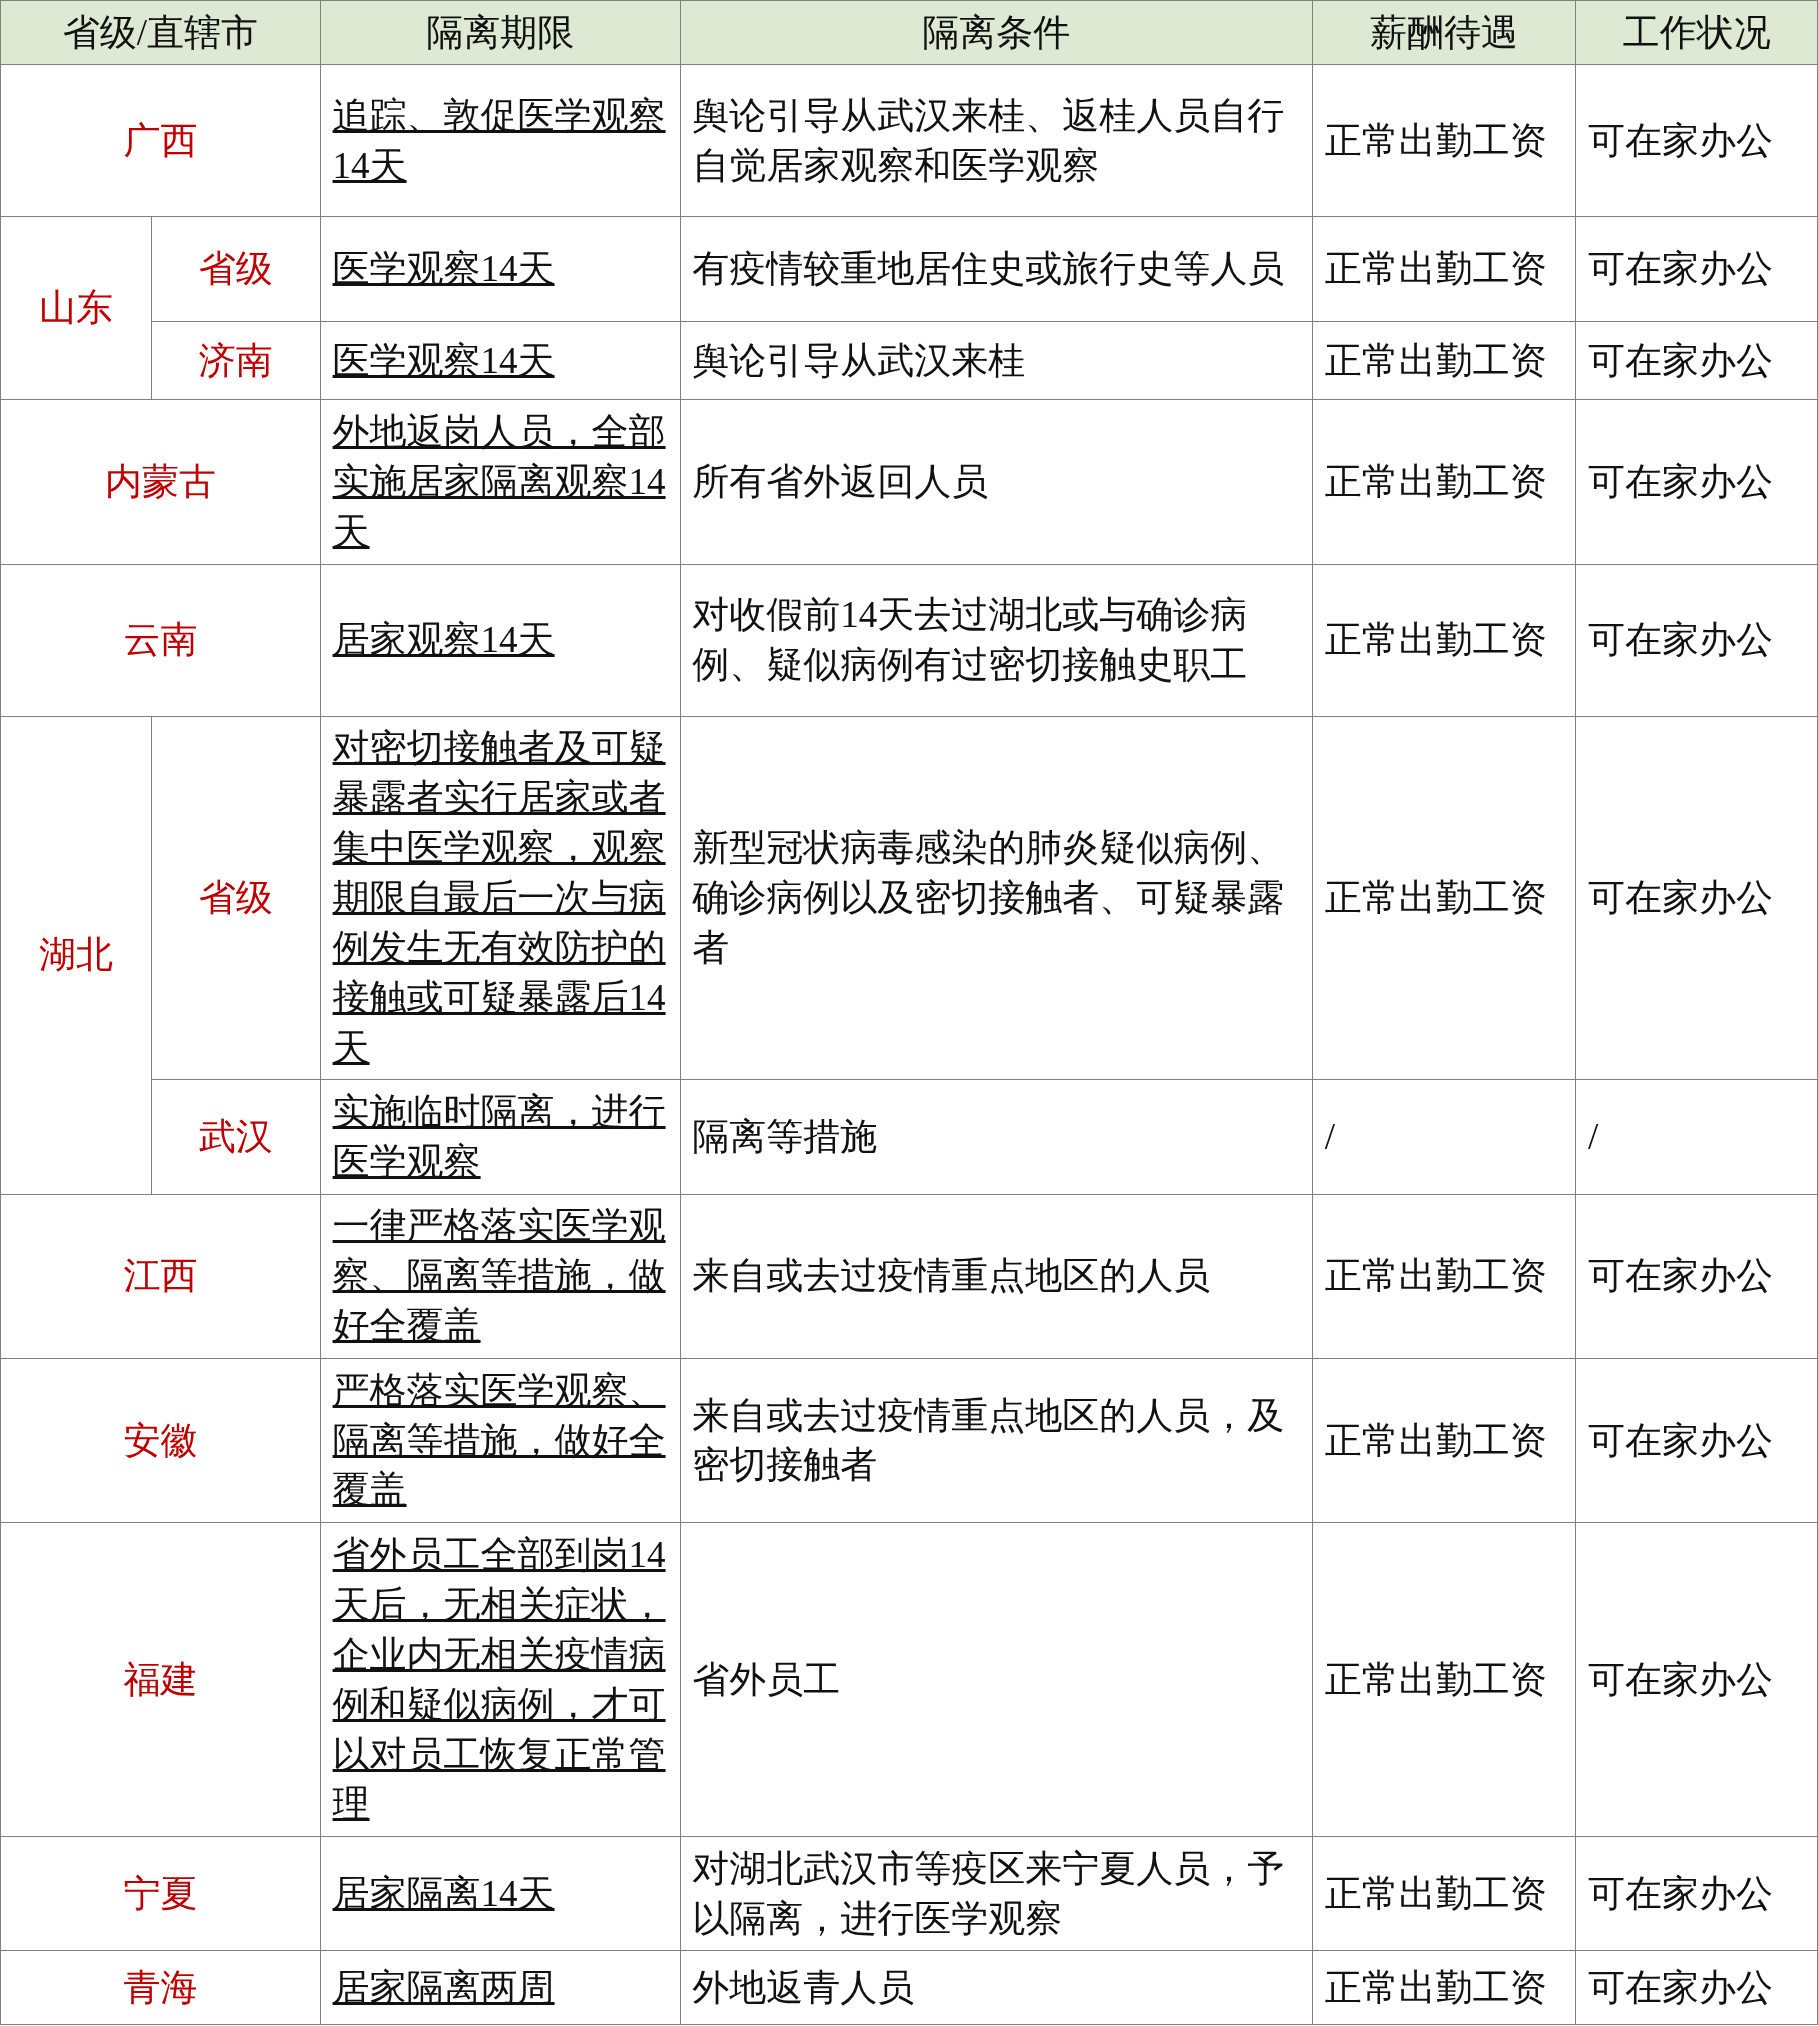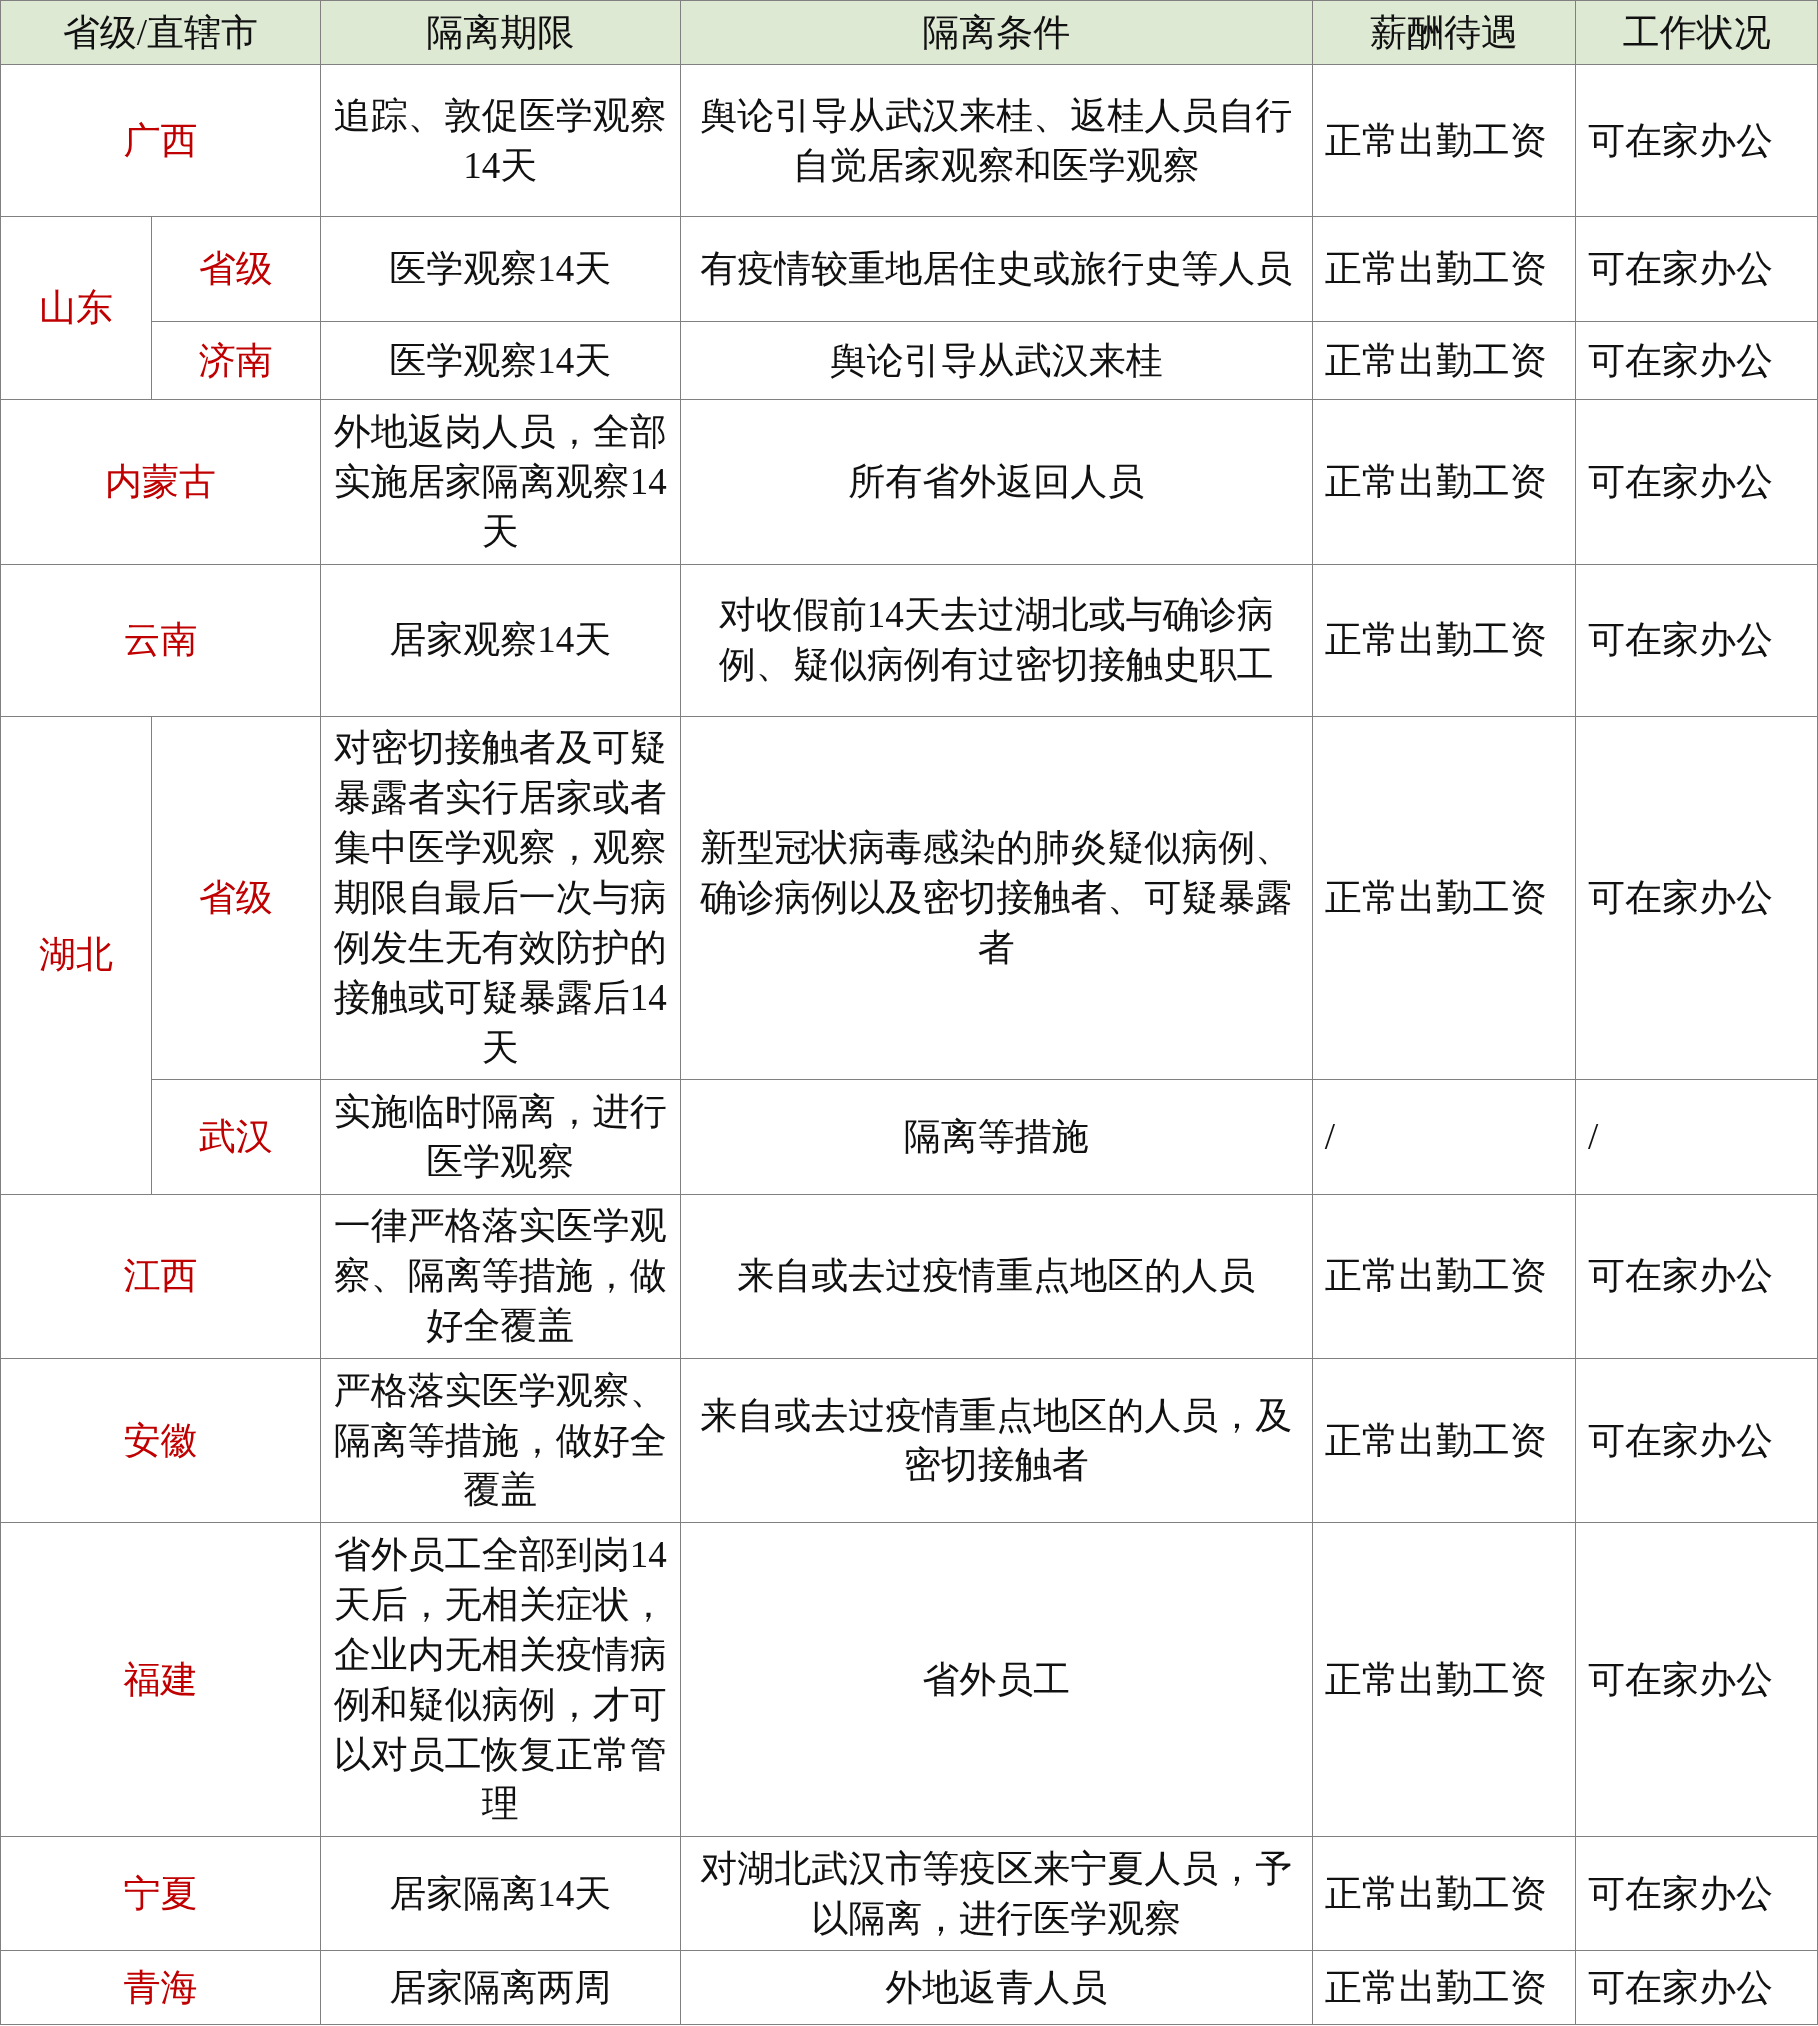--- a/index.html
+++ b/index.html
@@ -37,25 +37,26 @@
     color: #111111;
     margin-top: 33px;
   }
   td.prov {
     color: #c00000;
     text-align: center;
     font-weight: bold;
     margin-left: 36px;
   }
   td.period {
-    text-align: center;
+    text-align: left;
     white-space: pre-line;
+    text-decoration: underline;
   }
   td.cond {
-    text-align: center;
+    text-align: left;
   }
   td.salary, td.work {
     text-align: left;
   }
   
   tr.r0  td { height: 152px; }
   tr.r1  td { height: 105px; }
   tr.r2  td { height: 78px;  }
   tr.r3  td { height: 135px; }
   tr.r4  td { height: 152px; }

